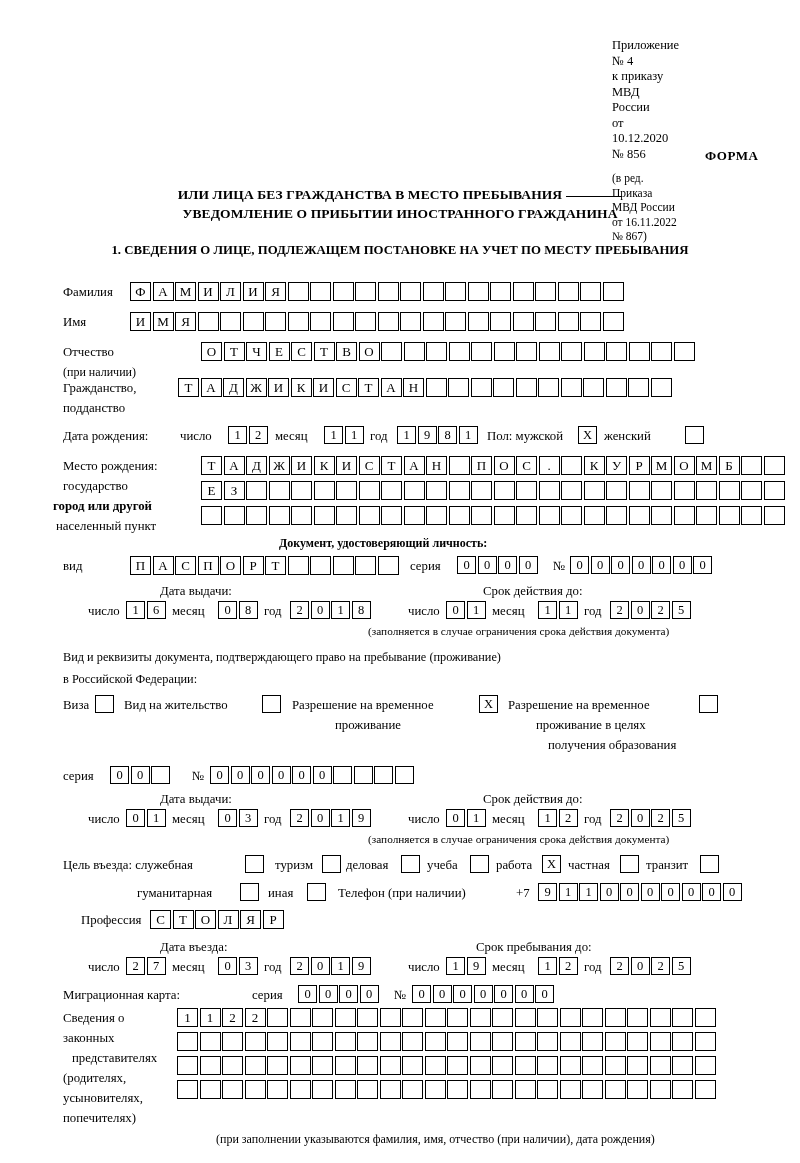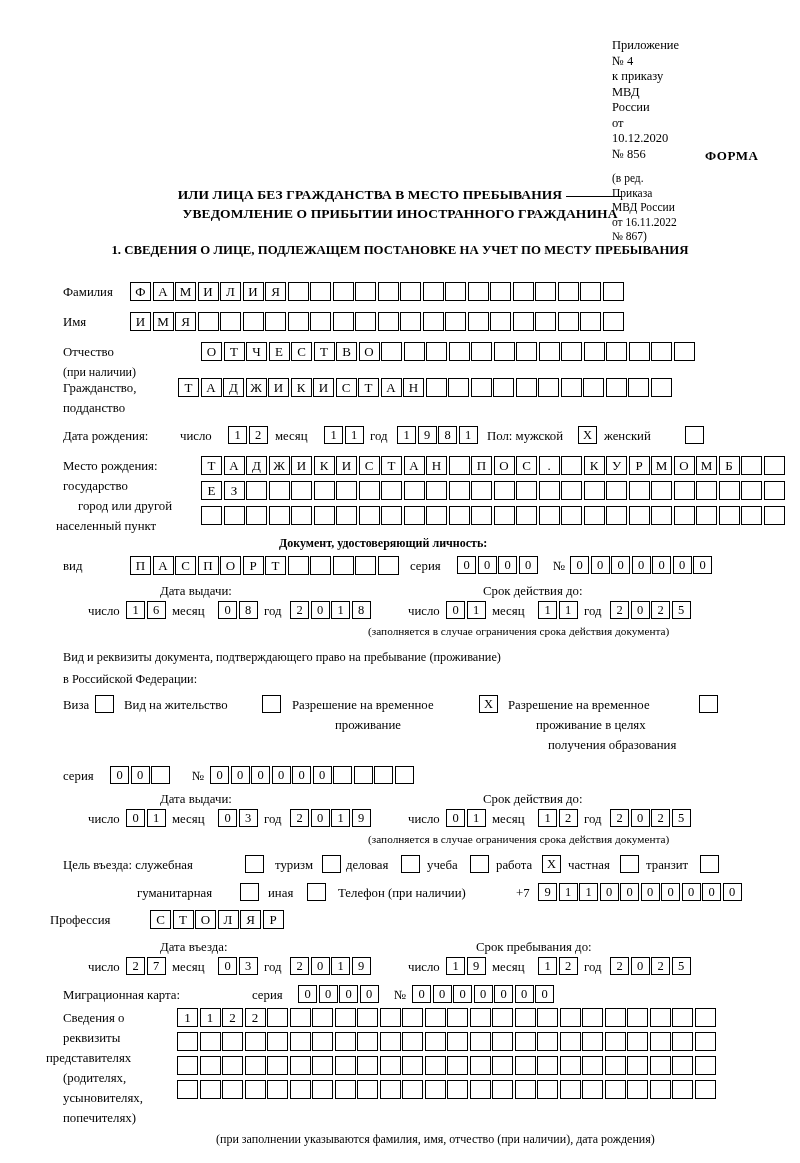--- a/index.html
+++ b/index.html
@@ -269,21 +269,21 @@
   <div class="boxes" id="box-sex-male" style="top:426px; left:578px;">
       <div class="cell tick">X</div>
     </div>
   <div class="t" style="top:429px; left:604px;">женский</div>
   <div class="boxes" id="box-sex-female" style="top:426px; left:685px;">
       <div class="cell tick"></div>
     </div>
 
   <div class="t" style="top:459px; left:63px;">Место рождения:</div>
   <div class="t" style="top:479px; left:63px;">государство</div>
-  <div class="t" style="top:499px; left:78px;">город или другой</div>
+  <div class="t" style="top:499px; left:53px;font-weight:bold;">город или другой</div>
   <div class="t" style="top:519px; left:56px;">населенный пункт</div>
   <div class="boxes" id="row-birthplace-1" style="top:456px; left:201px;">
       <div class="cell">Т</div>
       <div class="cell">А</div>
       <div class="cell">Д</div>
       <div class="cell">Ж</div>
       <div class="cell">И</div>
       <div class="cell">К</div>
       <div class="cell">И</div>
       <div class="cell">С</div>
@@ -561,21 +561,21 @@
       <div class="cell sm">1</div>
       <div class="cell sm">0</div>
       <div class="cell sm">0</div>
       <div class="cell sm">0</div>
       <div class="cell sm">0</div>
       <div class="cell sm">0</div>
       <div class="cell sm">0</div>
       <div class="cell sm">0</div>
     </div>
 
-  <div class="t" style="top:913px; left:50px;">Профессия</div>
+  <div class="t" style="top:913px; left:81px;">Профессия</div>
   <div class="boxes" id="row-profession" style="top:910px; left:150px;">
       <div class="cell">С</div>
       <div class="cell">Т</div>
       <div class="cell">О</div>
       <div class="cell">Л</div>
       <div class="cell">Я</div>
       <div class="cell">Р</div>
     </div>
 
   <div class="t" style="top:940px; left:160px;">Дата въезда:</div>
@@ -628,22 +628,22 @@
       <div class="cell sm">0</div>
       <div class="cell sm">0</div>
       <div class="cell sm">0</div>
       <div class="cell sm">0</div>
       <div class="cell sm">0</div>
       <div class="cell sm">0</div>
       <div class="cell sm">0</div>
     </div>
 
   <div class="t" style="top:1011px; left:63px;">Сведения о</div>
-  <div class="t" style="top:1031px; left:63px;">реквизиты</div>
-  <div class="t" style="top:1051px; left:46px;">представителях</div>
+  <div class="t" style="top:1031px; left:63px;">законных</div>
+  <div class="t" style="top:1051px; left:72px;">представителях</div>
   <div class="t" style="top:1071px; left:63px;">(родителях,</div>
   <div class="t" style="top:1091px; left:63px;">усыновителях,</div>
   <div class="t" style="top:1111px; left:63px;">попечителях)</div>
 
   <div class="boxes" id="row-legal-1" style="top:1008px; left:177px;">
       <div class="cell">1</div>
       <div class="cell">1</div>
       <div class="cell">2</div>
       <div class="cell">2</div>
       <div class="cell"></div>

